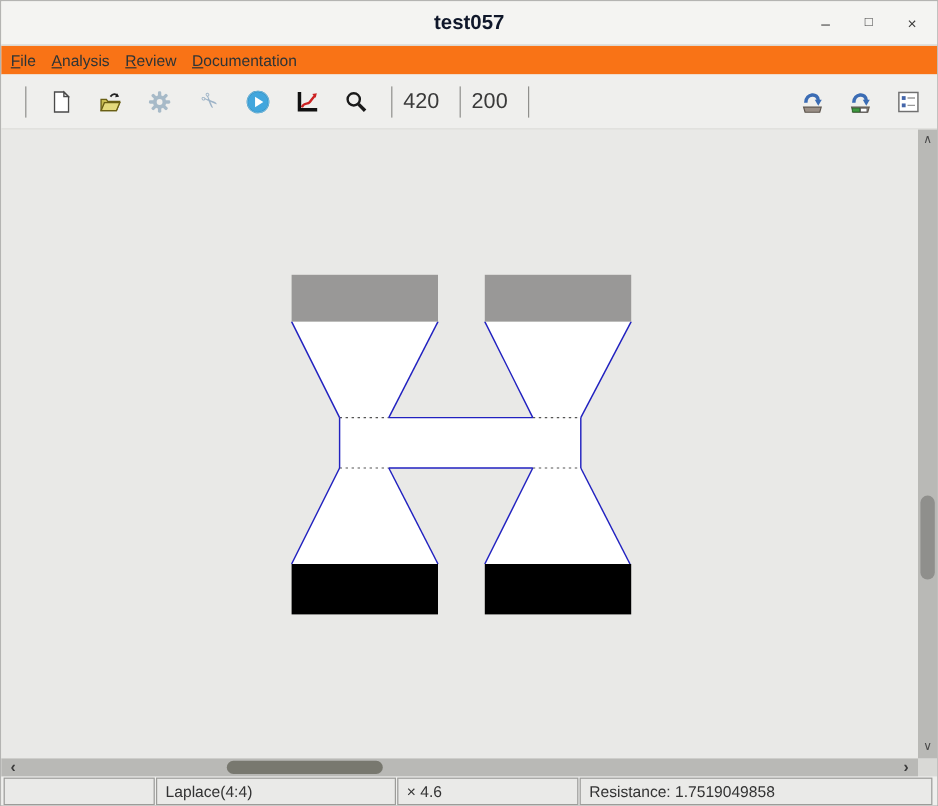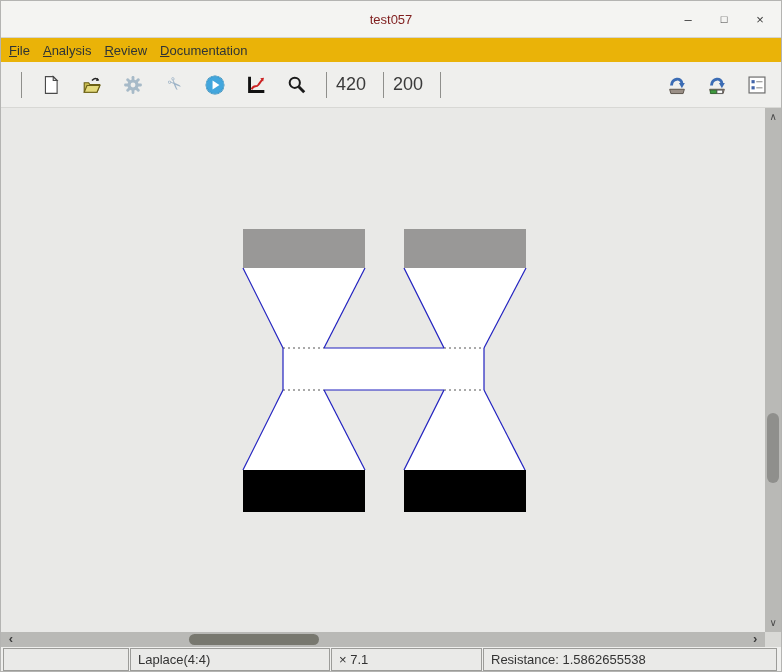--- a/index.html
+++ b/index.html
@@ -8,27 +8,27 @@
     font-family:"Liberation Sans","DejaVu Sans",sans-serif;
     font-size:13px; color:#2e3436; background:#efefed;
     width:782px; height:672px; overflow:hidden;
     border:1px solid #b4b4b2;
   }
   
   .titlebar {
     height:37px; background:#f4f4f2; border-bottom:1px solid #d4d4d1;
     position:relative; display:flex; align-items:center; justify-content:center;
   }
-  .titlebar .title { font-weight:normal; font-size:13px; color:#7f1d1d; }
+  .titlebar .title { font-weight:bold; font-size:17px; color:#0f172a; }
   .win-controls { position:absolute; right:10px; top:0; height:100%; display:flex; align-items:center; gap:14px; }
   .win-btn { width:22px; height:22px; display:flex; align-items:center; justify-content:center;
              color:#3c3c3c; font-size:13px; cursor:default; }
   .win-btn.max { font-size:11px; }
   
-  .menubar { height:24px; background:#eab308; display:flex; align-items:center; padding-left:8px; }
+  .menubar { height:24px; background:#f97316; display:flex; align-items:center; padding-left:8px; }
   .menu-item { padding:2px 0; margin-right:13px; color:#2e3436; }
   .menu-item u { text-decoration:underline; }
   
   .toolbar { height:46px; background:#efefed; border-bottom:1px solid #d8d8d5;
              display:flex; align-items:center; }
   .tb-sep { width:1px; height:26px; background:#8f8f8c; flex:0 0 auto; }
   .tb-sep.s1 { margin-left:20px; }
   .tb-btn { width:24px; height:24px; margin-left:17px; display:flex; align-items:center; justify-content:center; flex:0 0 auto; }
   .tb-btn svg { display:block; }
   .tb-field { width:56px; padding-left:9px; font-size:18px; color:#3a3a3a; flex:0 0 auto; }
@@ -223,15 +223,15 @@
     <div class="arrow left">‹</div>
     <div class="thumb"></div>
     <div class="arrow right">›</div>
   </div>
   <div class="scroll-corner"></div>
 </div>
 
 <div class="statusbar">
   <div class="status-field f1"></div>
   <div class="status-field f2">Laplace(4:4)</div>
-  <div class="status-field f3">× 7.1</div>
-  <div class="status-field f4">Resistance: 1.5862655538</div>
+  <div class="status-field f3">× 4.6</div>
+  <div class="status-field f4">Resistance: 1.7519049858</div>
 </div>
 
 </body></html>

